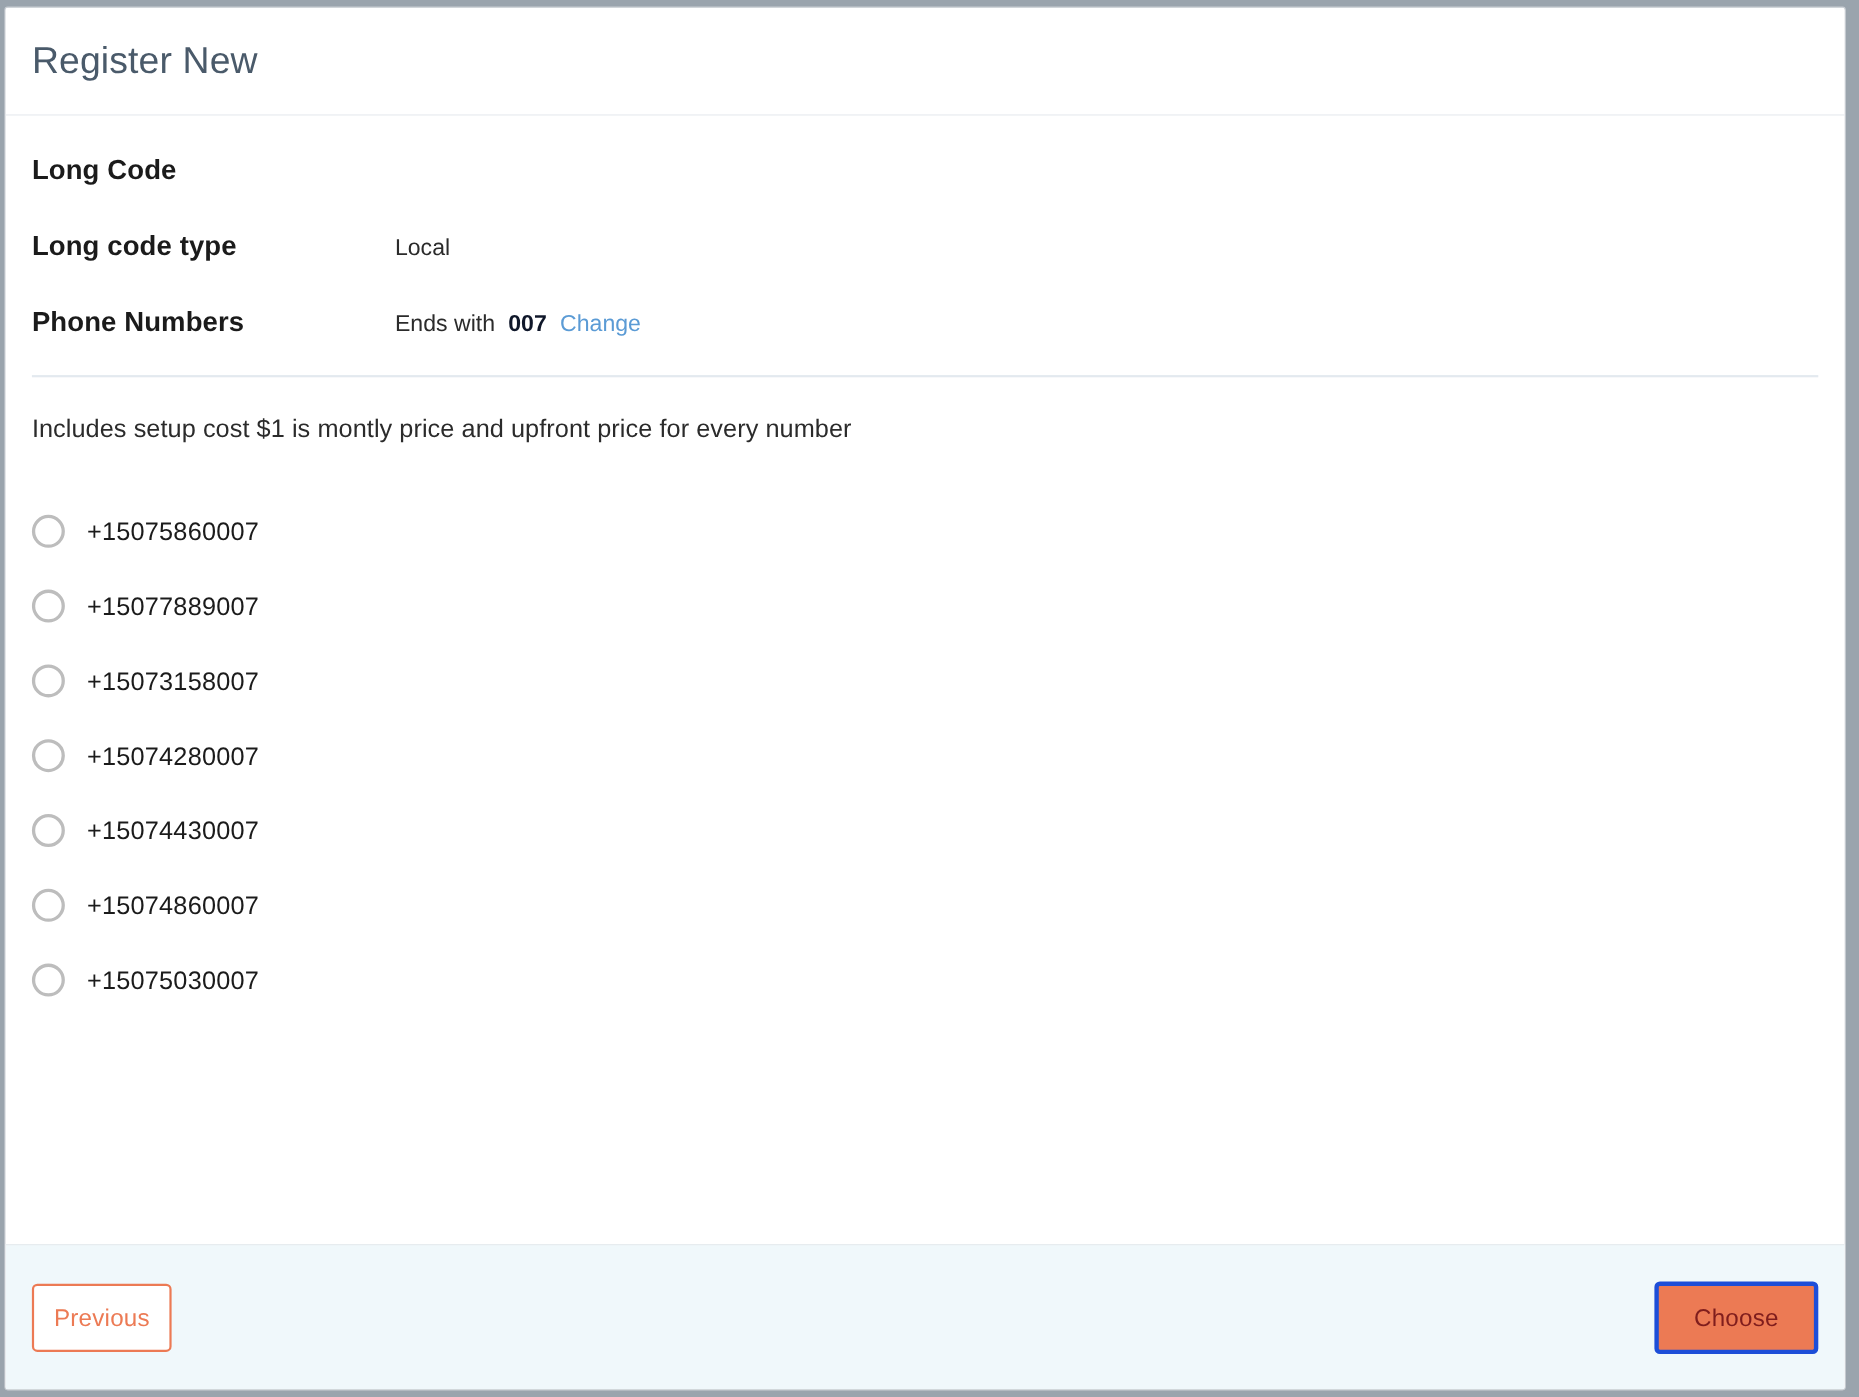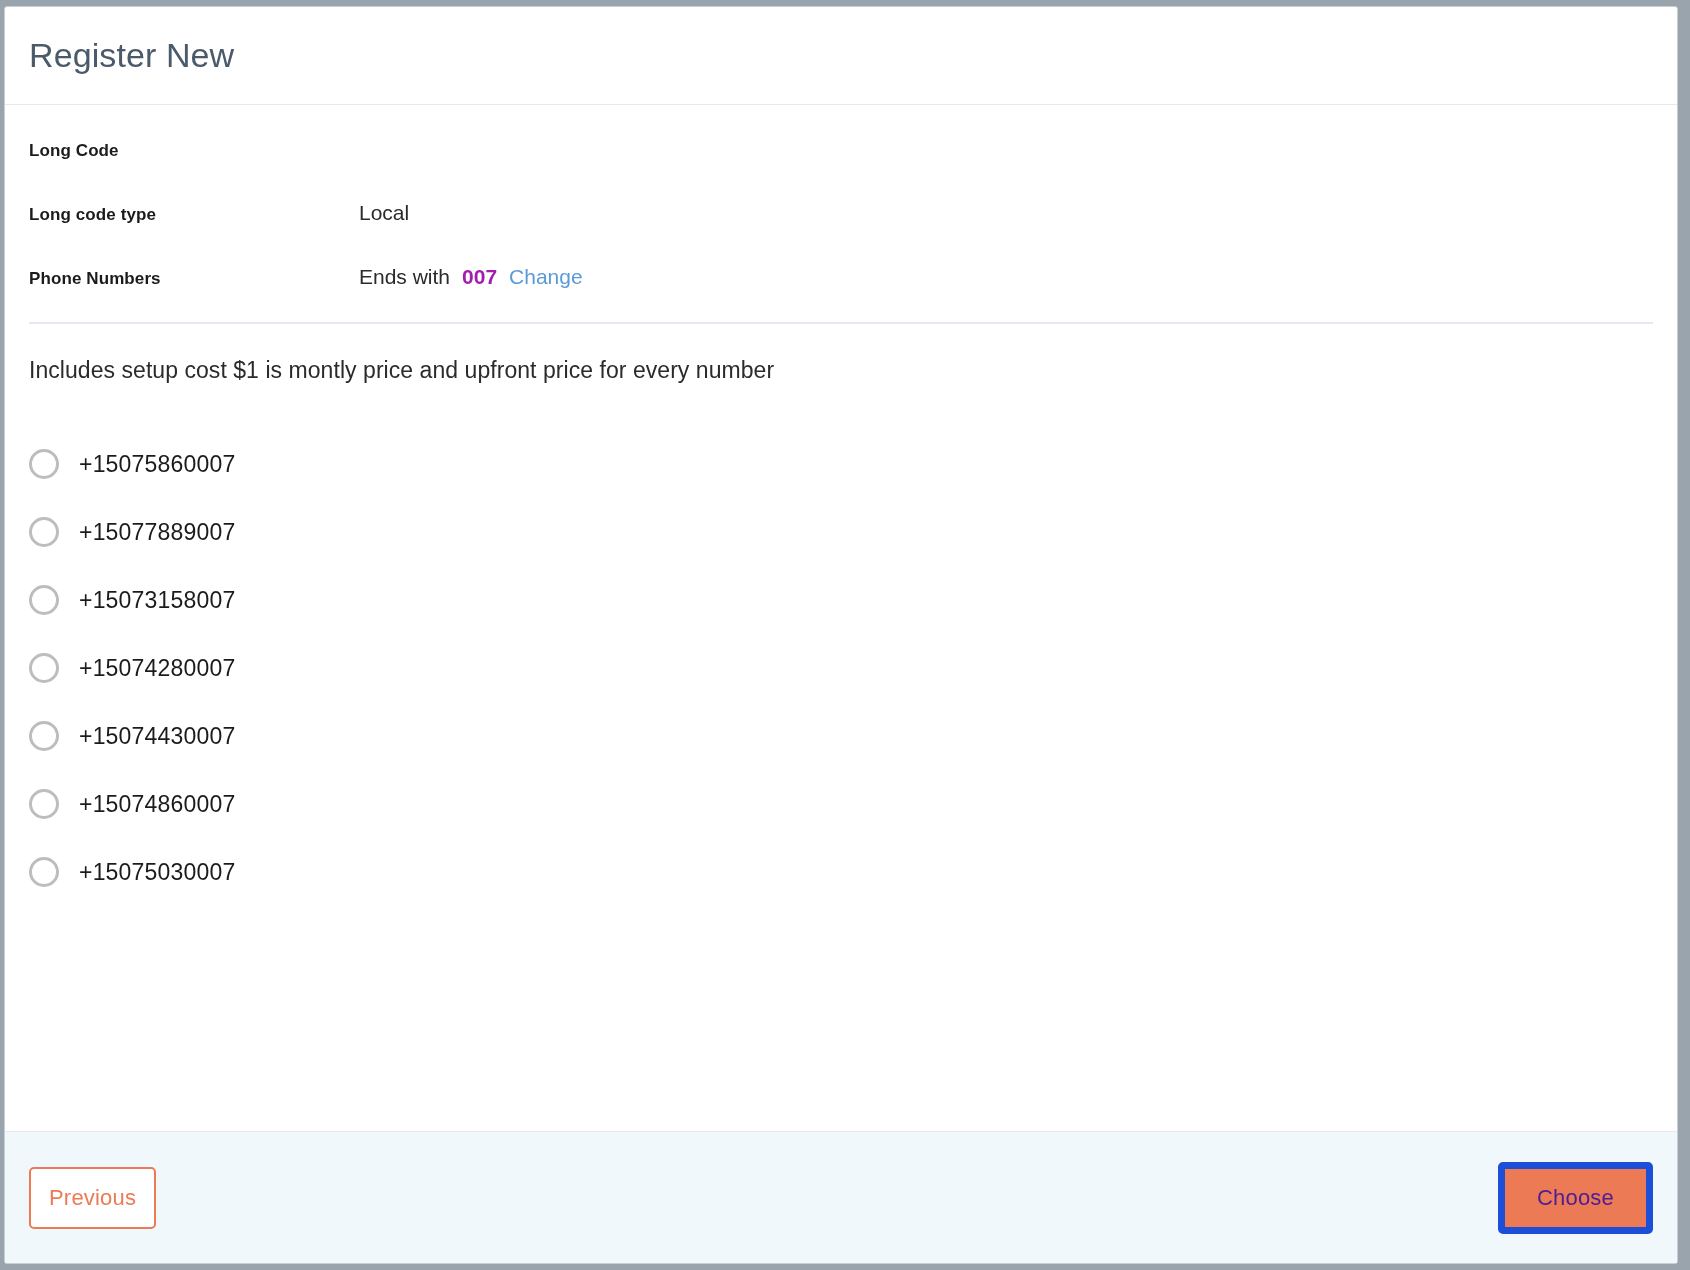--- a/index.html
+++ b/index.html
@@ -63,38 +63,38 @@
   .summary-row {
     display: flex;
     align-items: baseline;
     margin-bottom: 40px;
   }
   .summary-row:last-child { margin-bottom: 0; }
 
   .summary-label {
     width: 330px;
     flex: 0 0 330px;
-    font-size: 17px;
+    font-size: 25px;
     font-weight: 700;
     color: #1b1b1b;
     letter-spacing: 0.1px;
   }
 
   .summary-value {
     font-size: 21px;
     color: #2b2b2b;
     font-weight: 400;
     display: flex;
     align-items: baseline;
     gap: 12px;
   }
 
   .summary-value .strong {
     font-weight: 700;
-    color: #a21caf;
+    color: #0f172a;
   }
 
   .link {
     color: #5b9bd5;
     font-size: 21px;
     cursor: pointer;
     text-decoration: none;
   }
 
   
@@ -182,22 +182,22 @@
 
   .btn-outline {
     background: #ffffff;
     color: #ec7a54;
     border: 2px solid #ec7a54;
     padding: 18px 18px;
   }
 
   .btn-primary {
     background: #ec7a54;
-    color: #4c1d95;
-    border: 7px solid #1d4ed8;
+    color: #7f1d1d;
+    border: 4px solid #1d4ed8;
     padding: 18px 32px;
   }
 </style>
 </head>
 <body>
 
 <div class="card">
 
   <div class="card-header">
     <h1 class="card-title">Register New</h1>

